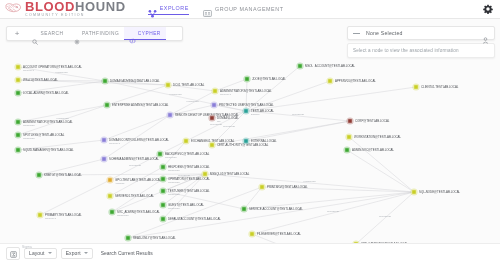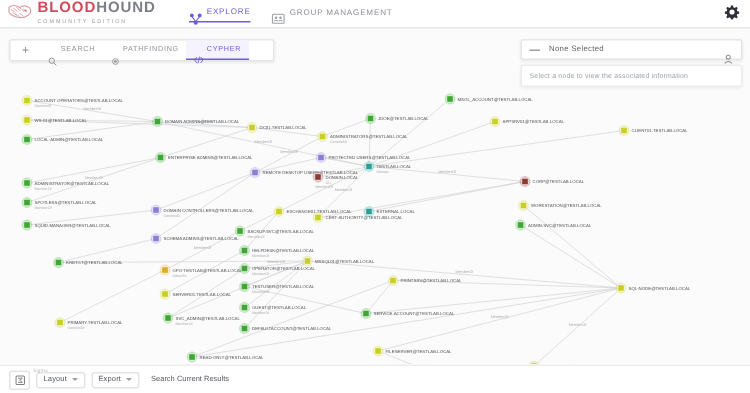--- a/index.html
+++ b/index.html
@@ -14,21 +14,21 @@
   
   .topnav{
     position:absolute;left:0;top:0;width:500px;height:19px;
     background:#ffffff;border-bottom:1px solid #e8e8e8;
     display:flex;align-items:center;box-sizing:border-box;
     padding:0 6px 0 4px;z-index:30;
   }
   .logo-wrap{display:flex;align-items:center;gap:3px;}
   .logo-mark{width:18px;height:14px;position:relative;flex:none;opacity:.85;}
   .logo-text{display:flex;flex-direction:column;line-height:1;}
-  .logo-title{font-size:10px;letter-spacing:.6px;font-weight:700;white-space:nowrap;}
+  .logo-title{font-size:13px;letter-spacing:.6px;font-weight:700;white-space:nowrap;}
   .logo-title .t1{color:#d14b58;}
   .logo-title .t2{color:#7c7f86;}
   .logo-sub{font-size:3.6px;letter-spacing:1.3px;color:#9aa0a6;margin-top:1.5px;white-space:nowrap;}
 
   .navtabs{display:flex;align-items:center;gap:14px;margin-left:22px;}
   .navtab{display:flex;align-items:center;gap:3px;cursor:pointer;padding-bottom:1px;}
   .navtab .ico{width:9px;height:9px;display:block;flex:none;}
   .navtab .lbl{font-size:5.4px;letter-spacing:.55px;color:#8d9096;white-space:nowrap;}
   .navtab.active .lbl{color:#6c5ce7;}
   .navtab.active{border-bottom:1.2px solid #6c5ce7;}

